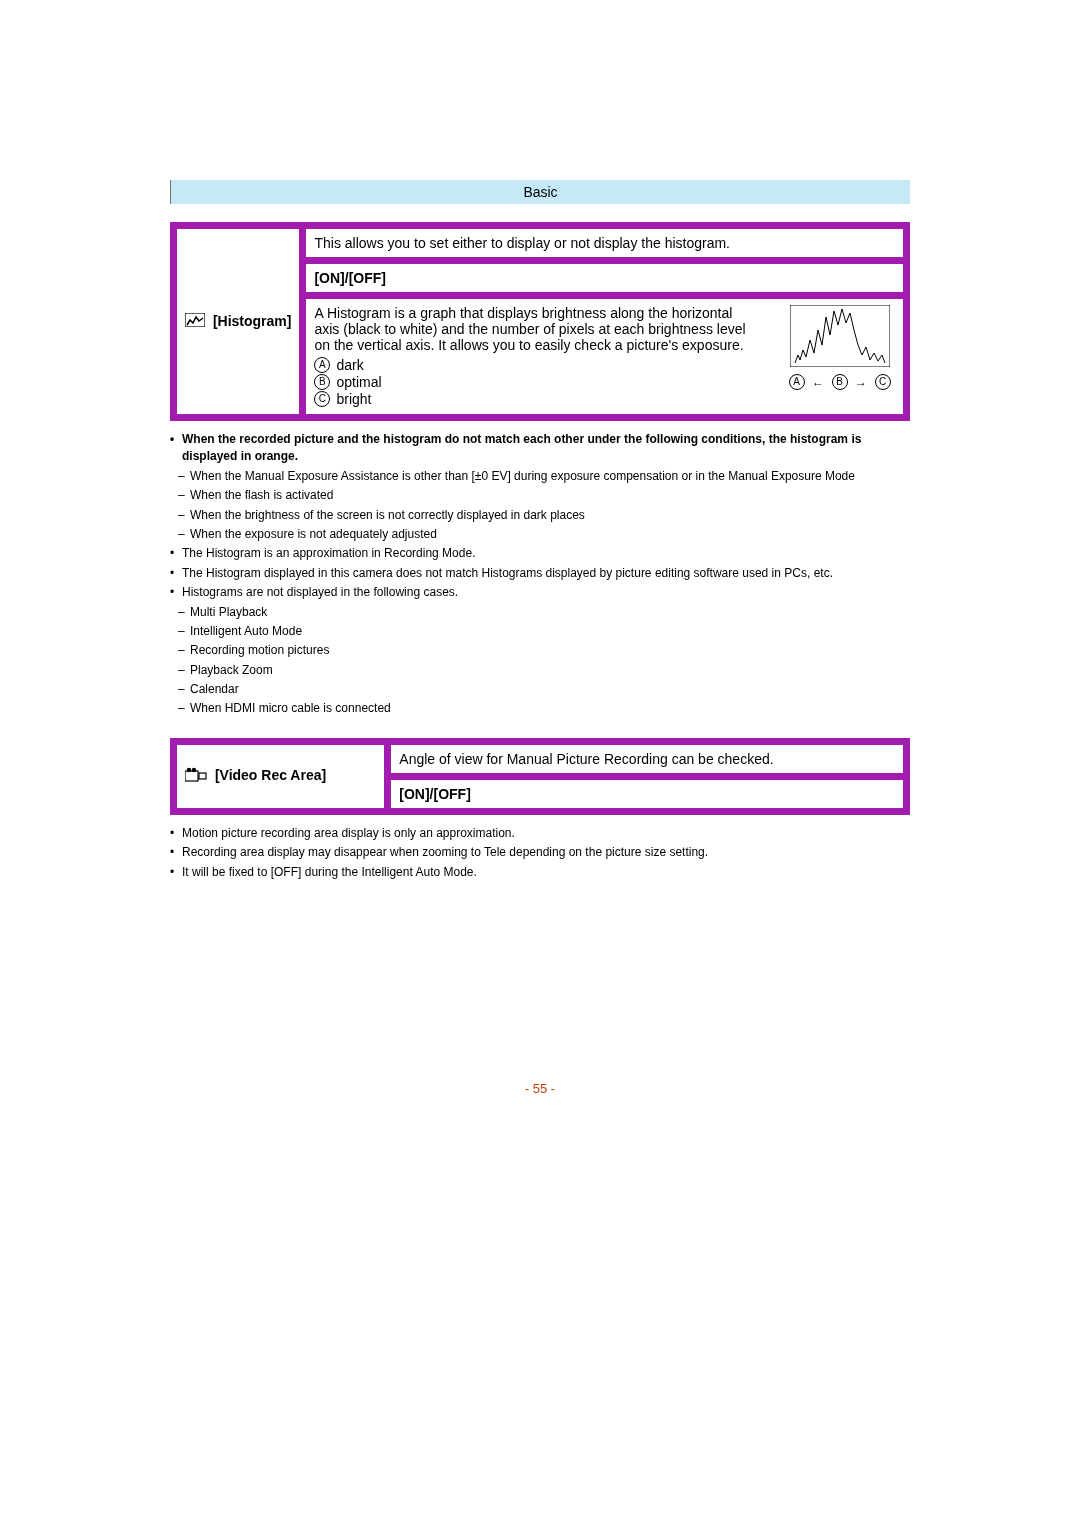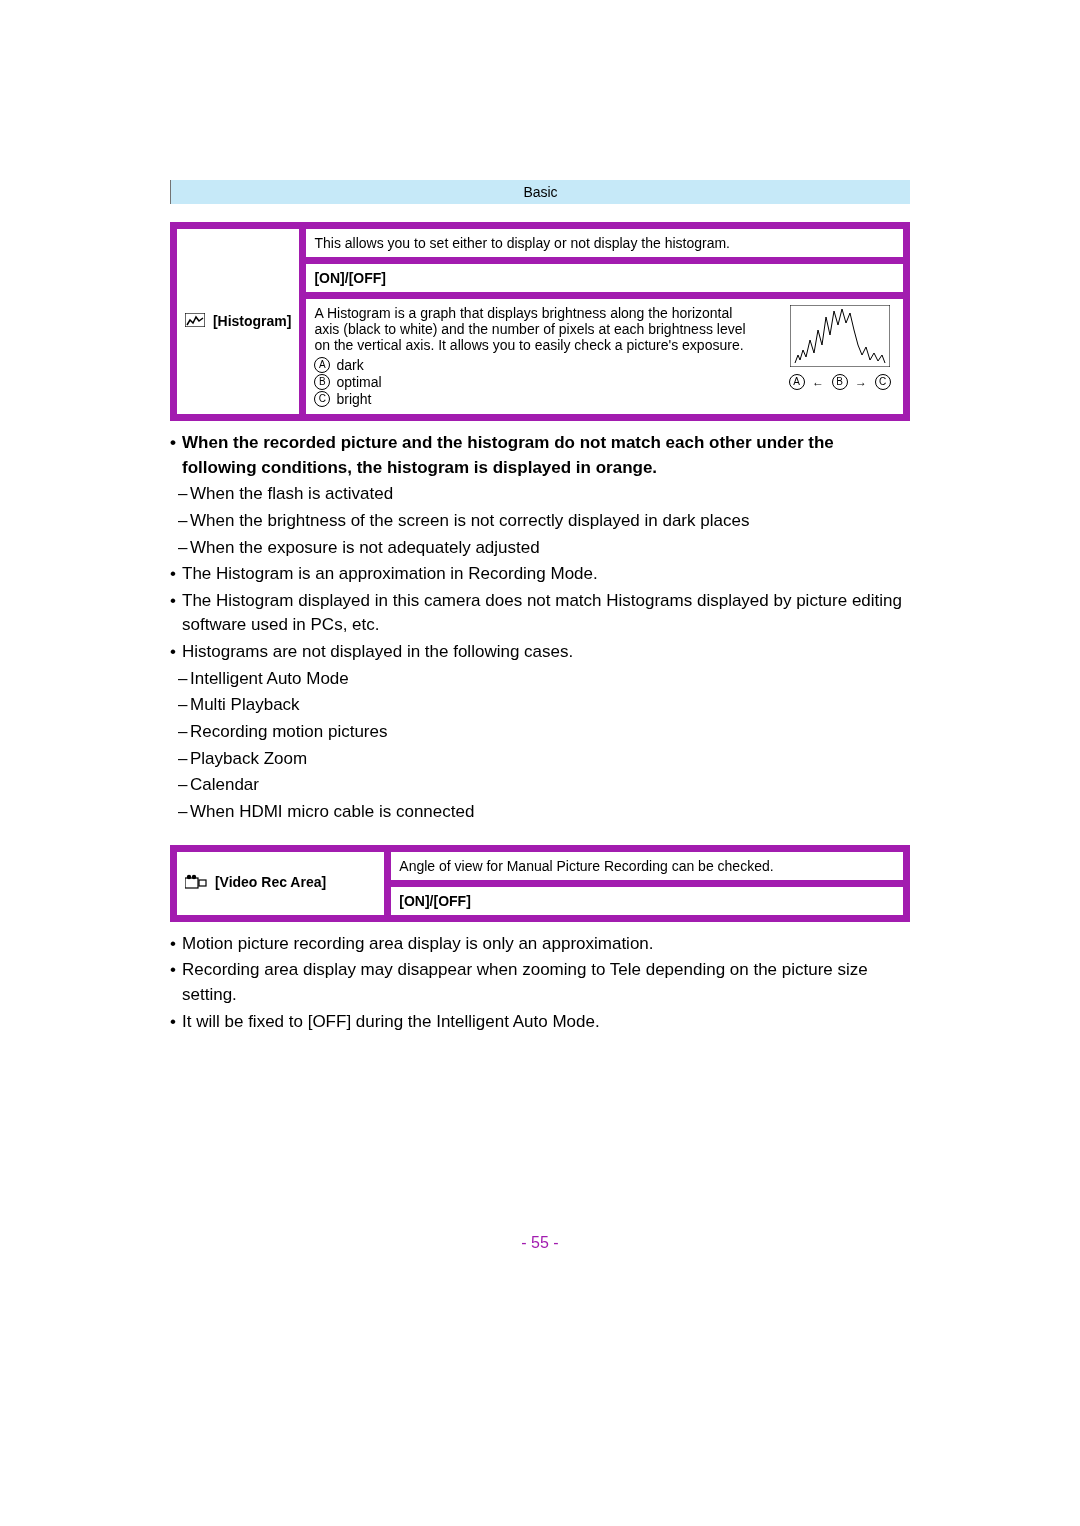--- a/index.html
+++ b/index.html
@@ -79,21 +79,21 @@
     width: 16px;
     height: 16px;
     border: 1px solid #000;
     border-radius: 50%;
     font-size: 10px;
     line-height: 1;
     margin-right: 6px;
     box-sizing: border-box;
   }
   .notes {
-    font-size: 17px;
+    font-size: 12px;
     line-height: 1.45;
     margin: 10px 0 20px 0;
   }
   .notes ul {
     margin: 0;
     padding: 0;
     list-style: none;
   }
   .notes ul li {
     position: relative;
@@ -107,22 +107,22 @@
   }
   .notes ul ul li::before {
     content: "–";
   }
   .notes ul ul {
     padding-left: 8px;
   }
   .bold { font-weight: bold; }
   .page-num {
     text-align: center;
-    color: #a21caf;
-    font-size: 16px;
+    color: #c2410c;
+    font-size: 13px;
     margin-top: 200px;
   }
   .hist-arrows {
     font-size: 12px;
     letter-spacing: 1px;
     margin-top: 4px;
     display: flex;
     justify-content: space-between;
     align-items: center;
     padding: 0 4px;
@@ -191,30 +191,31 @@
         </div>
       </td>
     </tr>
   </tbody>
     </table>
 
   <div class="notes">
     <ul>
       <li class="bold">When the recorded picture and the histogram do not match each other under the following conditions, the histogram is displayed in orange.</li>
       <ul>
+        <li>When the Manual Exposure Assistance is other than [±0 EV] during exposure compensation or in the Manual Exposure Mode</li>
         <li>When the flash is activated</li>
         <li>When the brightness of the screen is not correctly displayed in dark places</li>
         <li>When the exposure is not adequately adjusted</li>
       </ul>
       <li>The Histogram is an approximation in Recording Mode.</li>
       <li>The Histogram displayed in this camera does not match Histograms displayed by picture editing software used in PCs, etc.</li>
       <li>Histograms are not displayed in the following cases.</li>
       <ul>
+        <li>Multi Playback</li>
         <li>Intelligent Auto Mode</li>
-        <li>Multi Playback</li>
         <li>Recording motion pictures</li>
         <li>Playback Zoom</li>
         <li>Calendar</li>
         <li>When HDMI micro cable is connected</li>
       </ul>
     </ul>
   </div>
 
   <table class="spec">
     <tbody>

